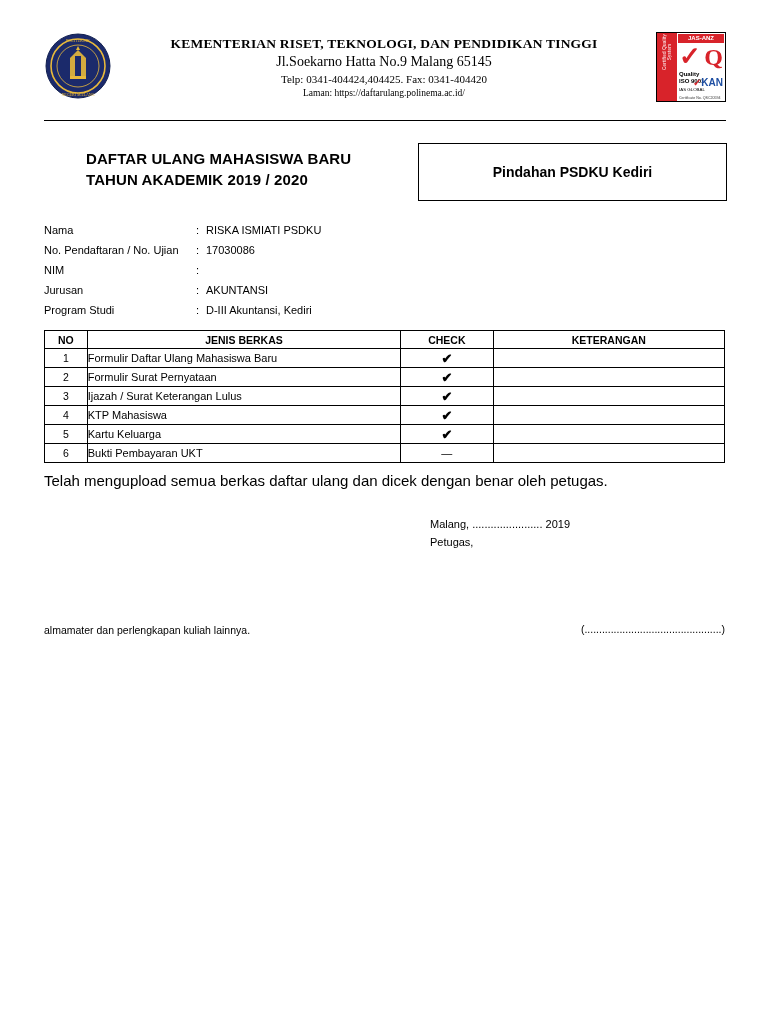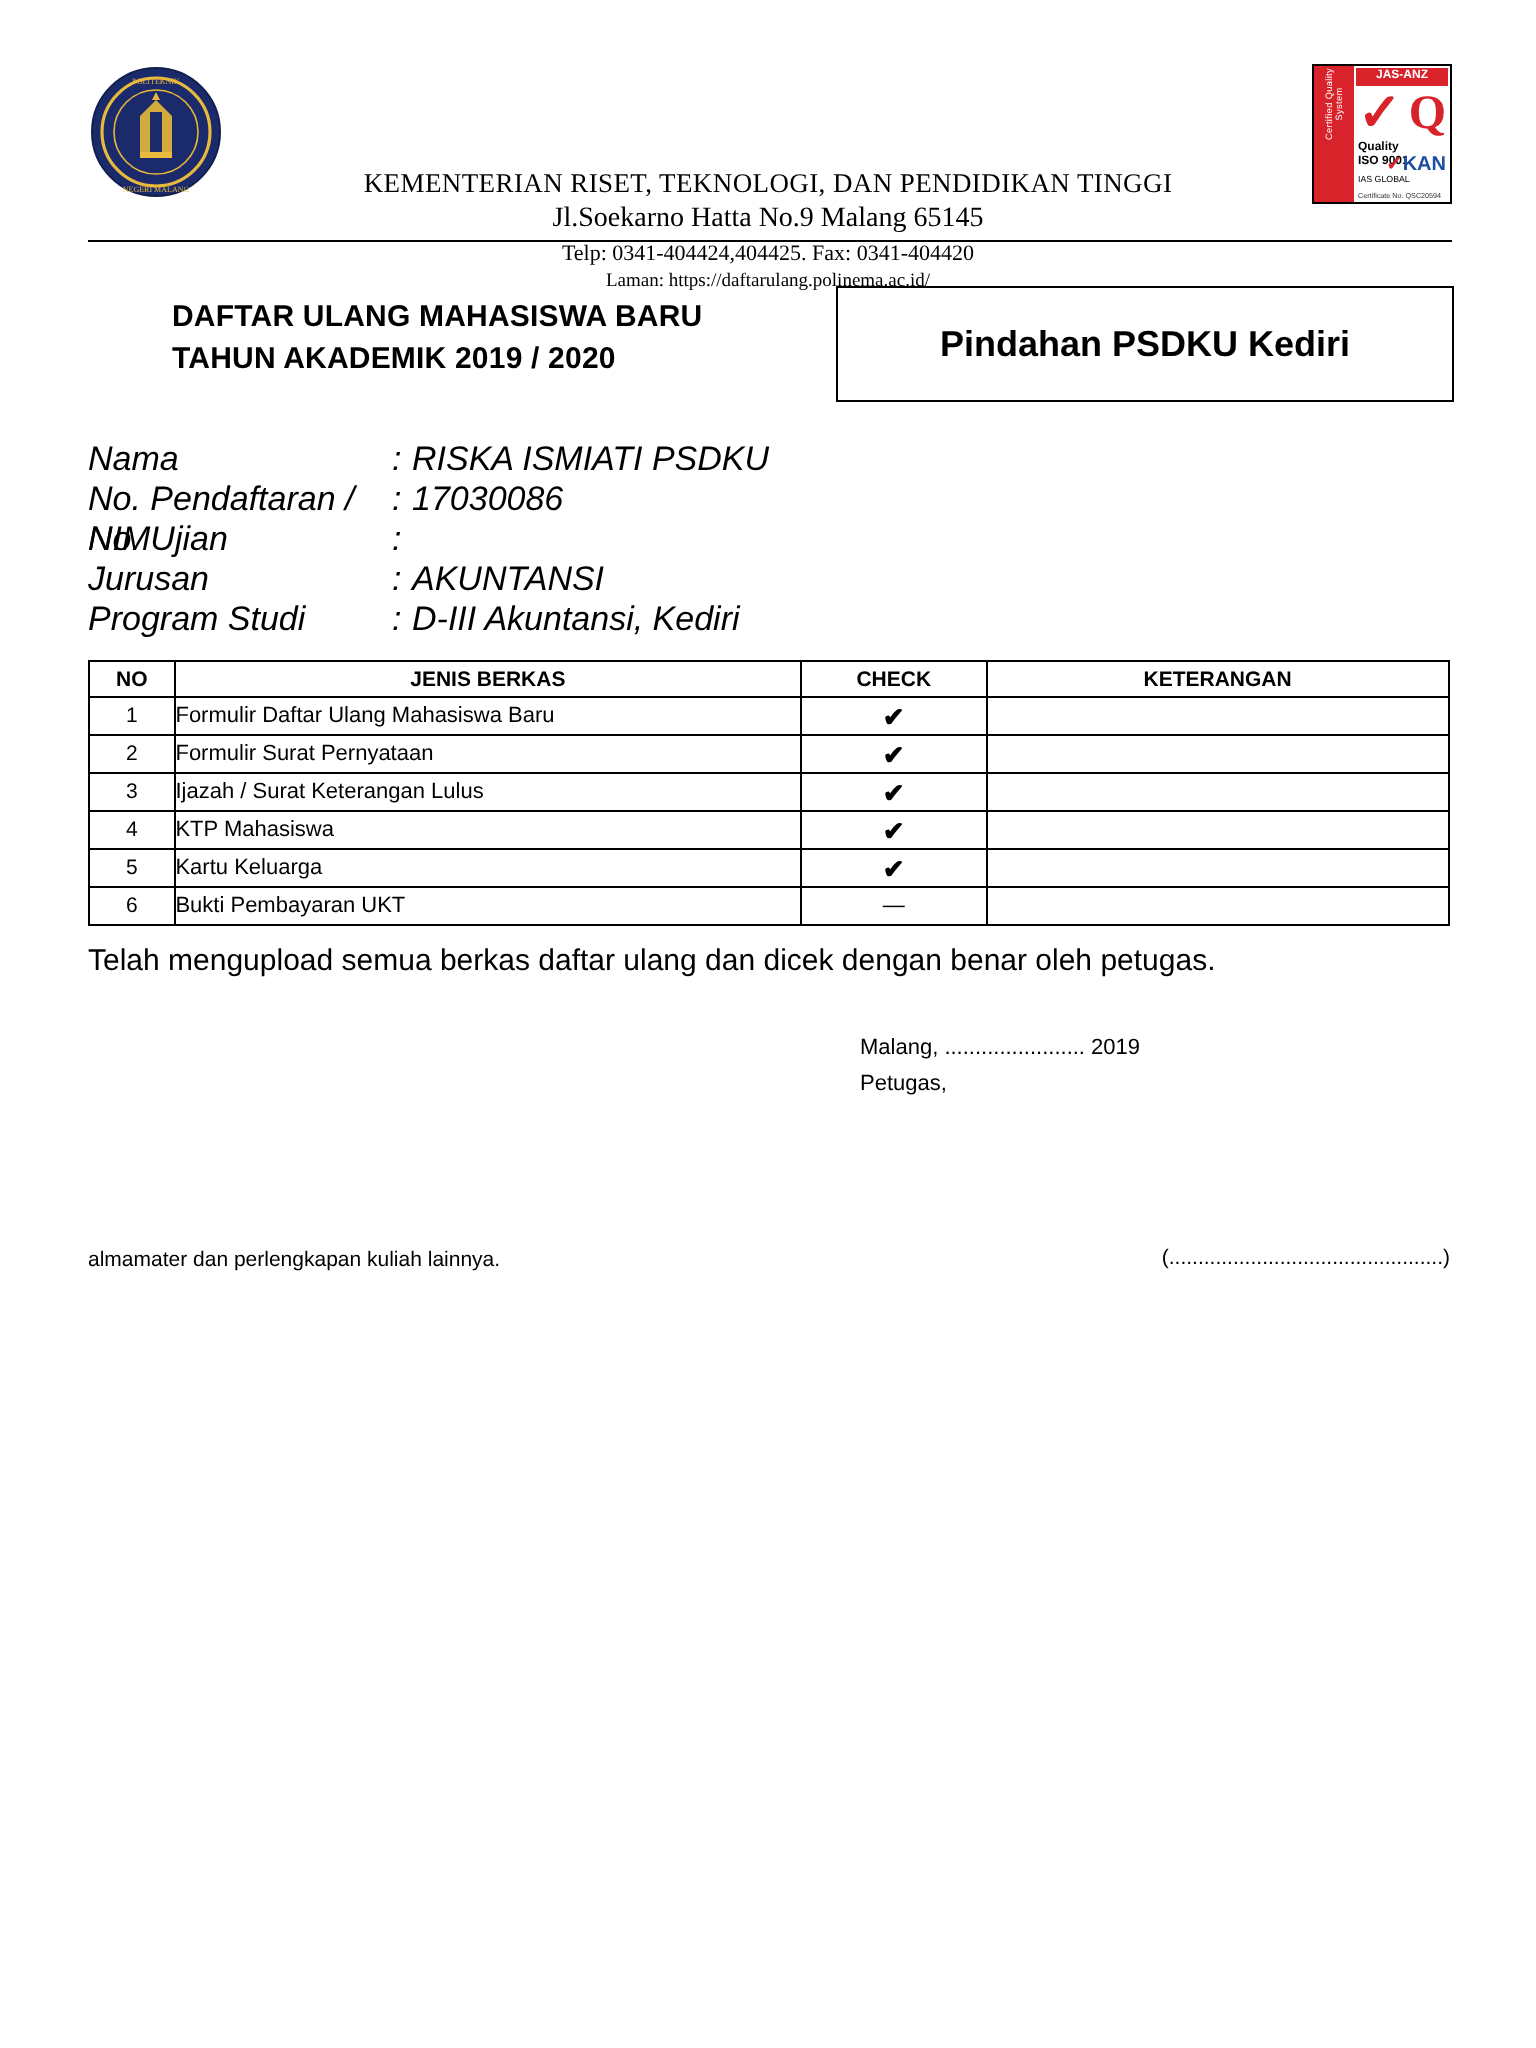--- a/index.html
+++ b/index.html
@@ -41,24 +41,23 @@
   .logo svg { display: block; }
 
   .header-text {
     flex: 1;
     text-align: center;
     font-family: "Liberation Serif", serif;
     padding-top: 6px;
   }
   .header-line1 {
     font-size: 13.5px;
-    font-weight: normal;
+    font-weight: bold;
     letter-spacing: 0.2px;
     line-height: 1.25;
-    margin-top: 48px;
   }
   .header-line2 {
     font-size: 13.5px;
     font-weight: bold;
     line-height: 1.25;
   }
   .header-line3 {
     font-size: 14px;
     line-height: 1.35;
   }
@@ -203,32 +202,31 @@
     left: 418px;
     top: 143px;
     width: 307px;
     height: 56px;
     border: 1px solid #000;
     display: flex;
     align-items: center;
     justify-content: center;
   }
   .psdku-text {
-    font-size: 18px;
+    font-size: 14px;
     font-weight: bold;
   }
 
   
   .fields {
     position: absolute;
     left: 44px;
     top: 220px;
     width: 500px;
-    font-size: 17px;
-    font-style: italic;
+    font-size: 11px;
   }
   .field-row {
     display: flex;
     line-height: 20px;
     height: 20px;
   }
   .field-label {
     width: 152px;
     flex: 0 0 152px;
   }

